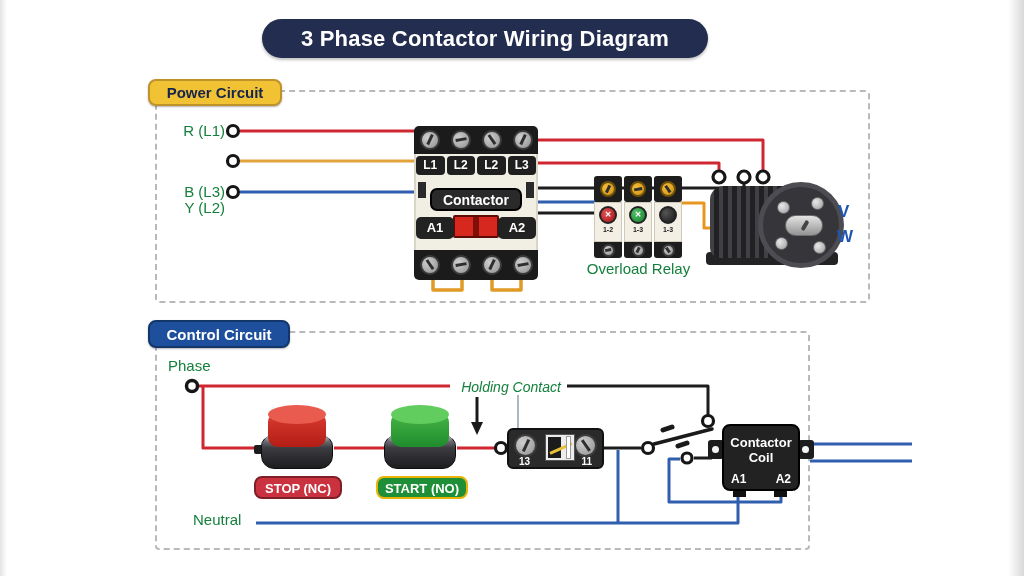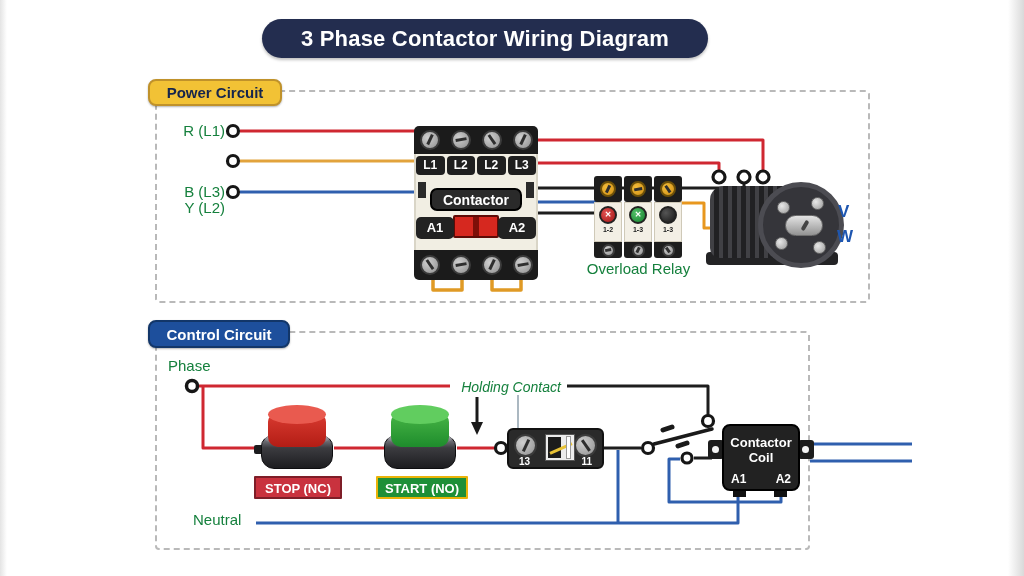--- a/index.html
+++ b/index.html
@@ -107,21 +107,21 @@
   .pb-base::before { content:''; position:absolute; left:3px; right:3px; top:-4px; height:12px;
     background:linear-gradient(180deg,#c4c4cb,#5a5a61); border-radius:50%; }
   .pb-cap { position:absolute; z-index:2; width:58px; height:33px; border-radius:8px 8px 10px 10px; }
   .pb-cap::before { content:''; position:absolute; left:0; right:0; top:-9px; height:19px; border-radius:50%; }
   .cap-red { background:linear-gradient(180deg,#d83a30, #b31d15); }
   .cap-red::before { background:#e95a4f; }
   .cap-green { background:linear-gradient(180deg,#46b445, #1e8c2c); }
   .cap-green::before { background:#61cd5f; }
   .pb-nub { position:absolute; z-index:2; width:9px; height:9px; background:#1c1c1e; border-radius:2px; }
 
-  .btn-badge { position:absolute; z-index:3; height:23px; border-radius:1px; color:#fff;
+  .btn-badge { position:absolute; z-index:3; height:23px; border-radius:8px; color:#fff;
     font-weight:bold; font-size:13px; text-align:center; line-height:21px; }
   .stop-badge { left:254px; top:476px; width:88px; background:#c9323e; border:2px solid #7e1e28; }
   .start-badge { left:376px; top:476px; width:92px; background:#1e8f37; border:2px solid #eab308; }
 
   
   .aux { left:507px; top:428px; width:97px; height:41px; background:#2a2a2a; border:2px solid #111;
     border-radius:6px; }
   .aux .screw { position:absolute; width:23px; height:23px; top:4px; }
   .aux-s1 { left:5px; } .aux-s2 { right:5px; }
   .aux-win { position:absolute; left:36px; top:4px; width:30px; height:27px; background:#ececec; border:1px solid #555; }

